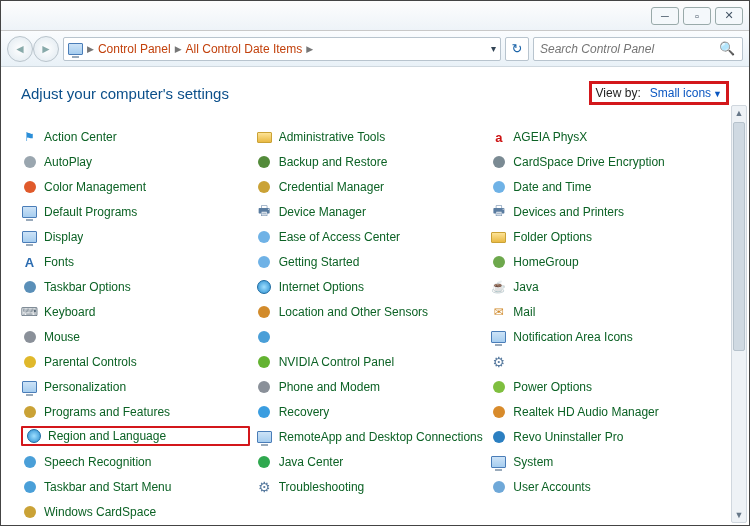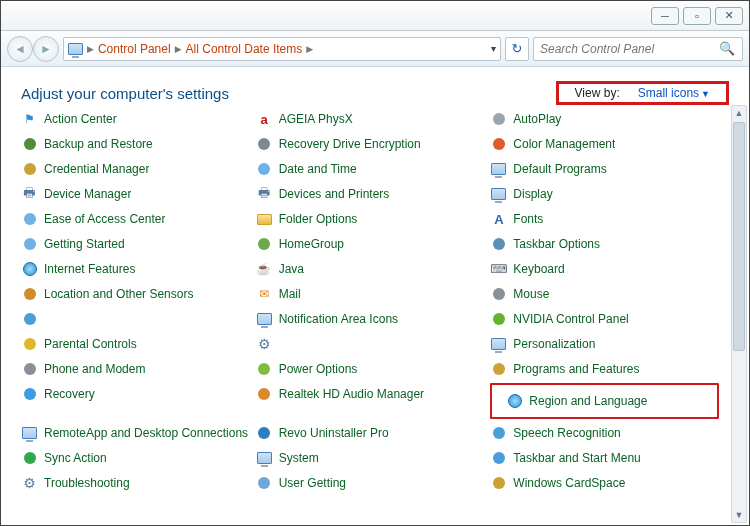--- a/index.html
+++ b/index.html
@@ -11,31 +11,31 @@
   .navcircle { width:26px; height:26px; border-radius:50%; border:1px solid #b9c4cc; background: radial-gradient(#fff,#dee8ef); display:flex; align-items:center; justify-content:center; color:#8aa; font-size:12px; }
   .addr { flex:1; height:24px; border:1px solid #b8c4ce; background:#fff; display:flex; align-items:center; padding:0 4px; gap:4px; border-radius:2px; }
   .addr .crumb { color:#c2410c; }
   .addr .sep { color:#777; font-size:9px; }
   .addr .dd { margin-left:auto; color:#345; font-size:10px; }
   .refresh { width:24px; height:24px; border:1px solid #b8c4ce; background:#fff; border-radius:2px; display:flex; align-items:center; justify-content:center; color:#1a63a8; font-size:13px; }
   .search { width:210px; height:24px; border:1px solid #b8c4ce; background:#fff; border-radius:2px; display:flex; align-items:center; padding:0 6px; }
   .search input { flex:1; border:none; outline:none; font-style:italic; color:#888; font-size:12px; background:transparent; }
   .search .mag { color:#2a6bb0; font-size:13px; }
   .content { position:relative; height: calc(526px - 30px - 36px); padding: 14px 20px 0 20px; background:#fff; overflow:hidden; }
-  .heading-row { display:flex; align-items:center; margin-bottom: 4px; }
+  .heading-row { display:flex; align-items:center; margin-bottom: 22px; }
   .heading { color:#0b4f8a; font-size:15px; }
-  .viewby-box { margin-left:auto; border:3px solid #d3171b; padding:2px 16px; display:flex; align-items:center; gap:18px; }
+  .viewby-box { margin-left:auto; border:3px solid #d3171b; padding:2px 4px; display:flex; align-items:center; gap:9px; }
   .viewby-label { color:#222; }
   .viewby-val { color:#0b57c1; }
   .viewby-val .dd { color:#0b57c1; font-size:9px; margin-left:2px; }
   .grid { display:grid; grid-template-columns: 1fr 1fr 1fr; column-gap: 6px; row-gap: 5px; padding-right: 10px; }
   .item { display:flex; align-items:center; gap:6px; height:20px; color:#0c6225; cursor:pointer; white-space:nowrap; overflow:hidden; text-overflow:ellipsis; }
   .item .ic { width:17px; height:17px; flex-shrink:0; display:flex; align-items:center; justify-content:center; font-size:12px; }
   .item .lbl { overflow:hidden; text-overflow:ellipsis; }
-  .item.highlight { border:2px solid #d3171b; padding:0 14px; height:36px; margin:-1px 0; border-radius:1px; }
+  .item.highlight { border:2px solid #d3171b; padding:0 2px; height:20px; margin:-1px 0; border-radius:1px; }
   .scrollbar { position:absolute; right:2px; top:38px; bottom:4px; width:16px; background:#eef2f6; border:1px solid #d0d7de; border-radius:2px; display:flex; flex-direction:column; align-items:center; }
   .scrollbar .tri { font-size:9px; color:#678; padding:2px 0;}
   .scrollbar .thumb { flex:0 0 55%; width:12px; background:#cfd9e2; border:1px solid #b6c2cc; border-radius:2px; margin-top:2px; }
   .monitor-ic { width:15px; height:12px; border:1.5px solid #4a7db8; border-radius:1px; background:linear-gradient(#cde3f7,#a6cdef); position:relative; }
   .monitor-ic::after { content:''; position:absolute; width:7px; height:2px; background:#9ab; bottom:-4px; left:3px; }
   .folder-ic { width:15px; height:11px; background:linear-gradient(#fde396,#e9b943); border-radius:1px; border:1px solid #caa236; }
   .gear-ic { color:#5a7ca0; font-size:14px; }
   .globe-ic { width:14px;height:14px;border-radius:50%;background:radial-gradient(#9edfff,#2a8dd0);border:1px solid #1c6aa0; }
   .dot-ic { width:12px;height:12px;border-radius:50%; }
 </style>
@@ -78,41 +78,47 @@
     </div>
   </div>
 
   <div class="grid" id="grid">
       <div class="item">
         <span class="ic" style="color: rgb(43, 142, 216);">⚑</span>
         <span class="lbl">Action Center</span>
       </div>
       <div class="item">
         <span class="ic">
+          <span class="folder-ic"></span>
+        </span>
+        <span class="lbl">Administrative Tools</span>
+      </div>
+      <div class="item">
+        <span class="ic">
           <b style="color:#c11;font-size:13px">a</b>
         </span>
         <span class="lbl">AGEIA PhysX</span>
       </div>
       <div class="item">
         <span class="ic">
           <span class="dot-ic" style="background:#9aa6af"></span>
         </span>
         <span class="lbl">AutoPlay</span>
       </div>
       <div class="item">
         <span class="ic">
           <span class="dot-ic" style="background:#538b3a"></span>
         </span>
         <span class="lbl">Backup and Restore</span>
       </div>
       <div class="item">
         <span class="ic">
           <span class="dot-ic" style="background:#7a8a93"></span>
         </span>
-        <span class="lbl">Recovery Drive Encryption</span>
+        <span class="lbl">CardSpace Drive Encryption</span>
       </div>
       <div class="item">
         <span class="ic">
           <span class="dot-ic" style="background:#e05a2b"></span>
         </span>
         <span class="lbl">Color Management</span>
       </div>
       <div class="item">
         <span class="ic">
           <span class="dot-ic" style="background:#caa236"></span>
@@ -176,21 +182,21 @@
       <div class="item">
         <span class="ic">
           <span class="dot-ic" style="background:#5a8fb8"></span>
         </span>
         <span class="lbl">Taskbar Options</span>
       </div>
       <div class="item">
         <span class="ic">
           <span class="globe-ic"></span>
         </span>
-        <span class="lbl">Internet Features</span>
+        <span class="lbl">Internet Options</span>
       </div>
       <div class="item">
         <span class="ic" style="color: rgb(208, 118, 58);">☕</span>
         <span class="lbl">Java</span>
       </div>
       <div class="item">
         <span class="ic" style="color: rgb(90, 106, 120);">⌨</span>
         <span class="lbl">Keyboard</span>
       </div>
       <div class="item">
@@ -215,32 +221,32 @@
         </span>
       </div>
       <div class="item">
         <span class="ic">
           <span class="monitor-ic"></span>
         </span>
         <span class="lbl">Notification Area Icons</span>
       </div>
       <div class="item">
         <span class="ic">
+          <span class="dot-ic" style="background:#e0b82b"></span>
+        </span>
+        <span class="lbl">Parental Controls</span>
+      </div>
+      <div class="item">
+        <span class="ic">
           <span class="dot-ic" style="background:#63b331"></span>
         </span>
         <span class="lbl">NVIDIA Control Panel</span>
       </div>
       <div class="item">
         <span class="ic">
-          <span class="dot-ic" style="background:#e0b82b"></span>
-        </span>
-        <span class="lbl">Parental Controls</span>
-      </div>
-      <div class="item">
-        <span class="ic">
           <span class="gear-ic">⚙</span>
         </span>
       </div>
       <div class="item">
         <span class="ic">
           <span class="monitor-ic"></span>
         </span>
         <span class="lbl">Personalization</span>
       </div>
       <div class="item">
@@ -294,21 +300,21 @@
       <div class="item">
         <span class="ic">
           <span class="dot-ic" style="background:#4a9fd8"></span>
         </span>
         <span class="lbl">Speech Recognition</span>
       </div>
       <div class="item">
         <span class="ic">
           <span class="dot-ic" style="background:#2fa84f"></span>
         </span>
-        <span class="lbl">Sync Action</span>
+        <span class="lbl">Java Center</span>
       </div>
       <div class="item">
         <span class="ic">
           <span class="monitor-ic"></span>
         </span>
         <span class="lbl">System</span>
       </div>
       <div class="item">
         <span class="ic">
           <span class="dot-ic" style="background:#4a9fd8"></span>
@@ -318,21 +324,21 @@
       <div class="item">
         <span class="ic">
           <span class="gear-ic">⚙</span>
         </span>
         <span class="lbl">Troubleshooting</span>
       </div>
       <div class="item">
         <span class="ic">
           <span class="dot-ic" style="background:#6fa8d8"></span>
         </span>
-        <span class="lbl">User Getting</span>
+        <span class="lbl">User Accounts</span>
       </div>
       <div class="item">
         <span class="ic">
           <span class="dot-ic" style="background:#caa236"></span>
         </span>
         <span class="lbl">Windows CardSpace</span>
       </div>
     </div>
 
   <div class="scrollbar">

